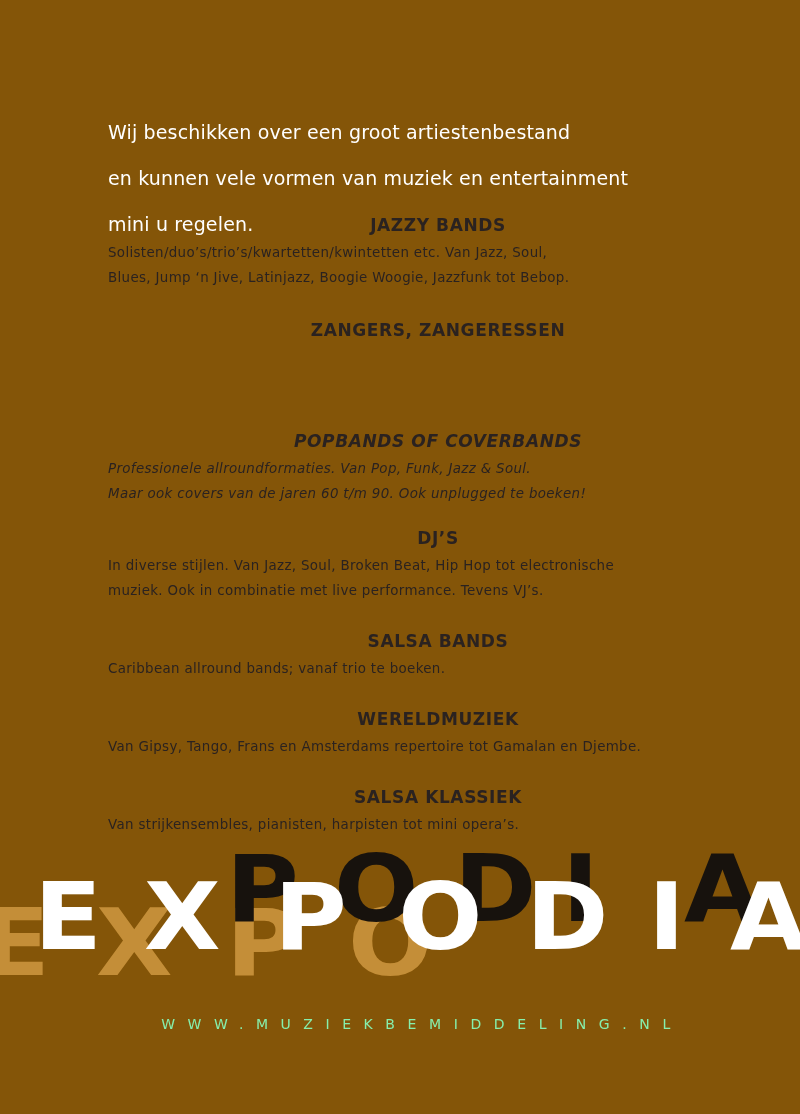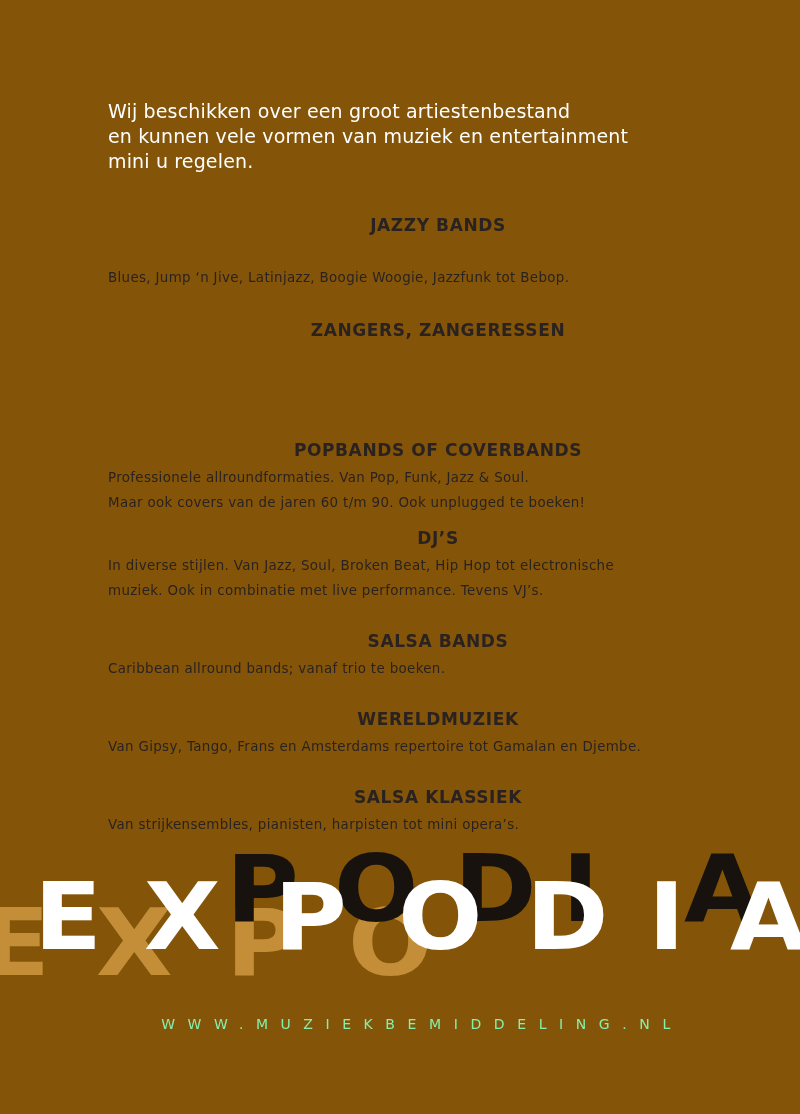--- a/index.html
+++ b/index.html
@@ -17,21 +17,21 @@
     .intro {
       position: absolute;
       left: 108px;
       top: 99px;
       width: 660px;
       color: #ffffff;
       font-size: 19px;
       line-height: 25px;
       letter-spacing: 0.15px;
     }
-    .intro div { white-space: nowrap; }
+    .intro div { white-space: nowrap; margin-top: 21px; }
     .section {
       position: absolute;
       left: 108px;
       width: 660px;
       color: #2a2220;
     }
     .section h2 {
       margin: 4px;
       font-size: 17px;
       font-weight: bold;
@@ -84,30 +84,30 @@
 
 <div class="intro">
   <div>Wij beschikken over een groot artiestenbestand</div>
   <div>en kunnen vele vormen van muziek en entertainment</div>
   <div>mini u regelen.</div>
 </div>
 
 <div class="section" style="top:210px;">
   <h2>JAZZY BANDS</h2>
   <p>
-    <br>
+    <span>Solisten/duo’s/trio’s/kwartetten/kwintetten etc. Van Jazz, Soul,</span><br>
     <span>Blues, Jump ‘n Jive, Latinjazz, Boogie Woogie, Jazzfunk tot Bebop.</span>
   </p>
 </div>
 
 <div class="section" style="top:315px;">
   <h2>ZANGERS, ZANGERESSEN</h2>
 </div>
 
-<div class="section" style="top:435px;">
+<div class="section" style="top:426px;font-style:italic;">
   <h2>POPBANDS OF COVERBANDS</h2>
   <p>
     <span>Professionele allroundformaties. Van Pop, Funk, Jazz &amp; Soul.</span><br>
     <span>Maar ook covers van de jaren 60 t/m 90. Ook unplugged te boeken!</span>
   </p>
 </div>
 
 <div class="section" style="top:523px;">
   <h2>DJ’S</h2>
   <p>

